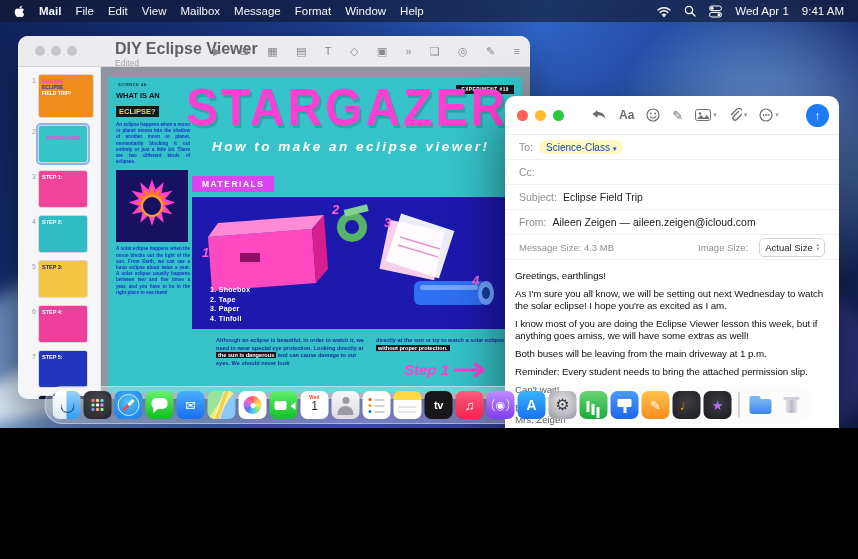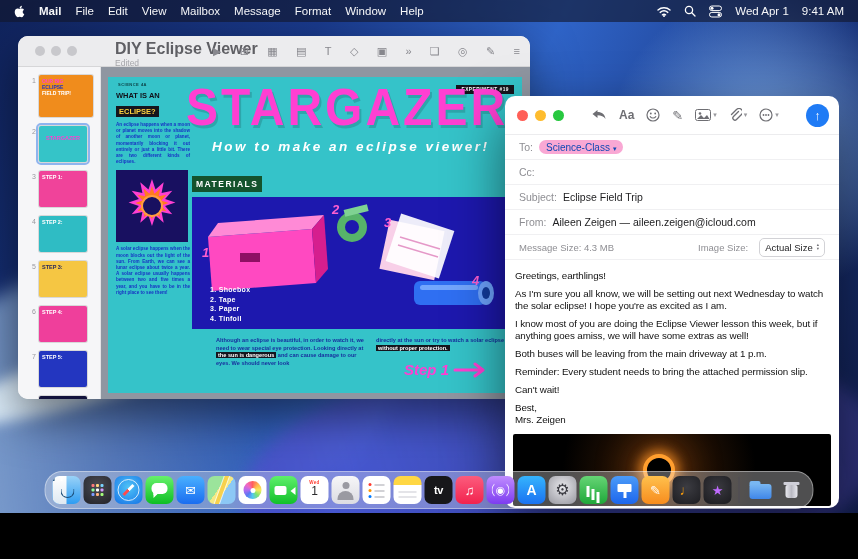--- a/index.html
+++ b/index.html
@@ -1,17 +1,17 @@
 <!DOCTYPE html>
 <html><head>
 <meta charset="utf-8">
 <style>
   html,body{margin:0;padding:0;background:#000;}
   body{width:858px;height:559px;overflow:hidden;font-family:"Liberation Sans","DejaVu Sans",sans-serif;position:relative;}
-  .stage{position:absolute;inset:0;width:858px;height:513px;overflow:hidden;}
+  .stage{position:absolute;inset:0;width:858px;height:428px;overflow:hidden;}
 
   
   .wallpaper{position:absolute;inset:0;background:linear-gradient(115deg,#10235c 0%,#1a3a8c 30%,#2f64c8 52%,#1c3a86 75%,#101c4a 100%);overflow:hidden;}
   .ribbon{position:absolute;border-radius:50%;}
   .r1{left:-140px;top:250px;width:560px;height:300px;background:linear-gradient(100deg,rgba(190,225,255,.85),rgba(120,180,255,.12) 70%);transform:rotate(-16deg);filter:blur(9px);}
   .r2{right:-120px;top:-70px;width:430px;height:430px;background:radial-gradient(closest-side,rgba(150,200,255,.8),rgba(150,200,255,0) 72%);}
   .r3{left:240px;bottom:-90px;width:640px;height:260px;background:linear-gradient(80deg,rgba(90,70,210,.55),rgba(140,110,255,.22));transform:rotate(-6deg);filter:blur(8px);}
   .r4{left:-60px;top:335px;width:370px;height:55px;background:rgba(230,245,255,.9);transform:rotate(-18deg);filter:blur(7px);}
 
   
@@ -51,21 +51,21 @@
   .t5 .tt{color:#27275a;font-size:5.5px;padding:3px;}
   .t8 .tt{color:#ffd23f;font-size:5px;padding:3px;}
   .pw-canvas{flex:1;background:#8f96a1;position:relative;overflow:hidden;}
 
   
   .poster{position:absolute;left:7px;top:10px;width:414px;height:316px;background:#35c3c9;overflow:hidden;}
   .science-tag{position:absolute;left:10px;top:5px;font-size:4px;letter-spacing:.5px;color:#0c4347;font-weight:700;}
   .exp-tag{position:absolute;right:8px;top:8px;background:#15151d;color:#fff;font-size:4.8px;padding:2px 5px;letter-spacing:.5px;font-weight:600;}
   .headline{position:absolute;left:78px;top:0;font-size:48px;font-weight:800;color:#ff3fd2;letter-spacing:3px;transform:scaleY(1.08);transform-origin:top left;text-shadow:2px 3px 0 rgba(0,0,0,.15);white-space:nowrap;}
   .subheadline{position:absolute;left:104px;top:62px;font-size:13.5px;font-style:italic;color:#fff;letter-spacing:2.5px;font-weight:600;white-space:nowrap;}
-  .materials-bar{position:absolute;left:84px;top:99px;background:#14532d;color:#fff;font-size:8.5px;font-weight:800;letter-spacing:1.5px;padding:3px 4px;}
+  .materials-bar{position:absolute;left:84px;top:99px;background:#d946ef;color:#fff;font-size:8.5px;font-weight:800;letter-spacing:1.5px;padding:3px 10px;}
   .navy-panel{position:absolute;left:84px;top:120px;width:322px;height:132px;background:#1d18ae;}
   .navy-panel svg{position:absolute;inset:0;}
   .fig-num{position:absolute;color:#ff5fd0;font-size:13px;font-style:italic;font-weight:700;}
   .fn1{left:10px;top:48px;}.fn2{left:140px;top:5px;}.fn3{left:192px;top:18px;}.fn4{left:280px;top:76px;}
   .materials-list{position:absolute;left:18px;bottom:6px;color:#fff;font-size:7px;font-weight:700;line-height:9.5px;letter-spacing:.3px;}
   .caption{position:absolute;font-size:5.6px;line-height:7.5px;color:#17309e;font-weight:600;}
   .cap1{left:108px;top:260px;width:152px;}
   .cap2{left:268px;top:260px;width:140px;}
   .chip{background:#15151d;color:#fff;padding:0 2px;}
   .step1{position:absolute;left:296px;top:284px;color:#ff3fd2;font-size:15px;font-style:italic;font-weight:700;display:flex;align-items:center;gap:4px;}
@@ -88,21 +88,21 @@
   .mw-tools{position:absolute;left:86px;right:44px;top:0;height:38px;display:flex;gap:12px;color:#6e6e73;}
   .tool{display:flex;align-items:center;gap:2px;}
   .fonts-label{font-size:12px;font-weight:600;color:#6e6e73;}
   .pen-ico::before{content:"✎";font-size:13px;color:#6e6e73;}
   .chev::after{content:"▾";font-size:7px;color:#98989d;}
   .send-btn{position:absolute;right:10px;top:8px;width:23px;height:23px;border-radius:50%;background:#1f7bf5;color:#fff;display:flex;align-items:center;justify-content:center;font-size:13px;font-weight:700;}
   .mw-fields{font-size:10.5px;}
   .mrow{display:flex;align-items:center;height:24px;padding:0 14px;border-bottom:1px solid #f0f0f2;}
   .lbl{color:#8e8e93;margin-right:6px;}
   .val{color:#1d1d1f;}
-  .token{background:#f9a8d4;color:#1048b4;padding:1.5px 7px;border-radius:9px;font-size:10px;font-weight:500;display:inline-flex;align-items:center;gap:3px;}
+  .token{background:#fef9c3;color:#1048b4;padding:1.5px 7px;border-radius:9px;font-size:10px;font-weight:500;display:inline-flex;align-items:center;gap:3px;}
   .token .chev::after{color:#1048b4;}
   .sz{font-size:9.5px;}
   .right-grp{margin-left:auto;display:flex;align-items:center;}
   .sel-box{margin-left:5px;border:1px solid #d2d2d6;border-radius:5px;height:17px;display:flex;align-items:center;padding:0 5px;gap:4px;font-size:9.5px;color:#1d1d1f;background:#fff;}
   .ud{display:inline-flex;flex-direction:column;font-size:4.5px;line-height:4px;color:#6e6e73;}
   .ud::before{content:"▴";}
   .ud::after{content:"▾";}
   .mw-body{padding:10px 10px 0;font-size:9.8px;line-height:12px;letter-spacing:-.1px;color:#111;}
   .para{margin-bottom:6px;}
   .para.tight{margin-bottom:0;}

